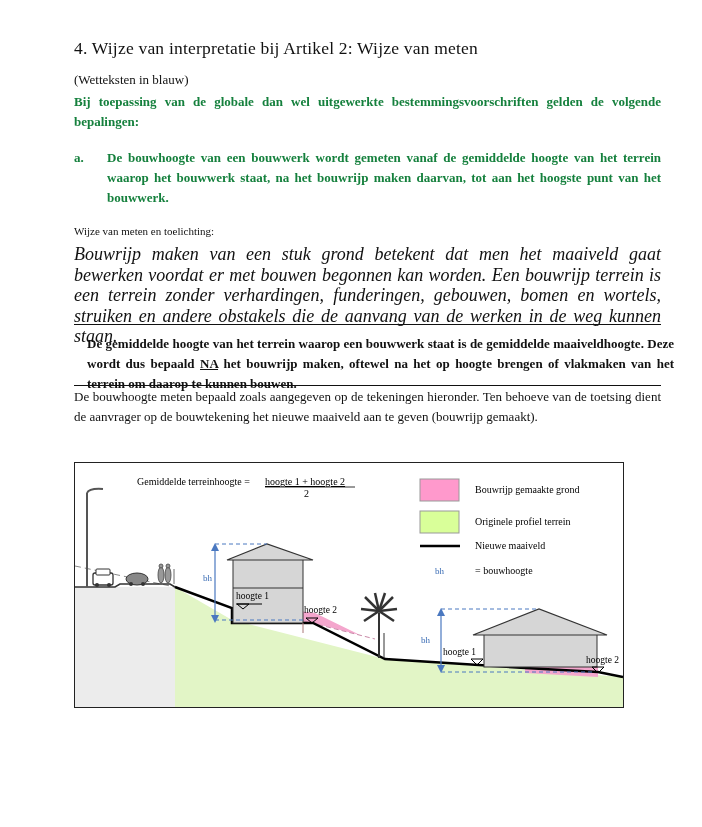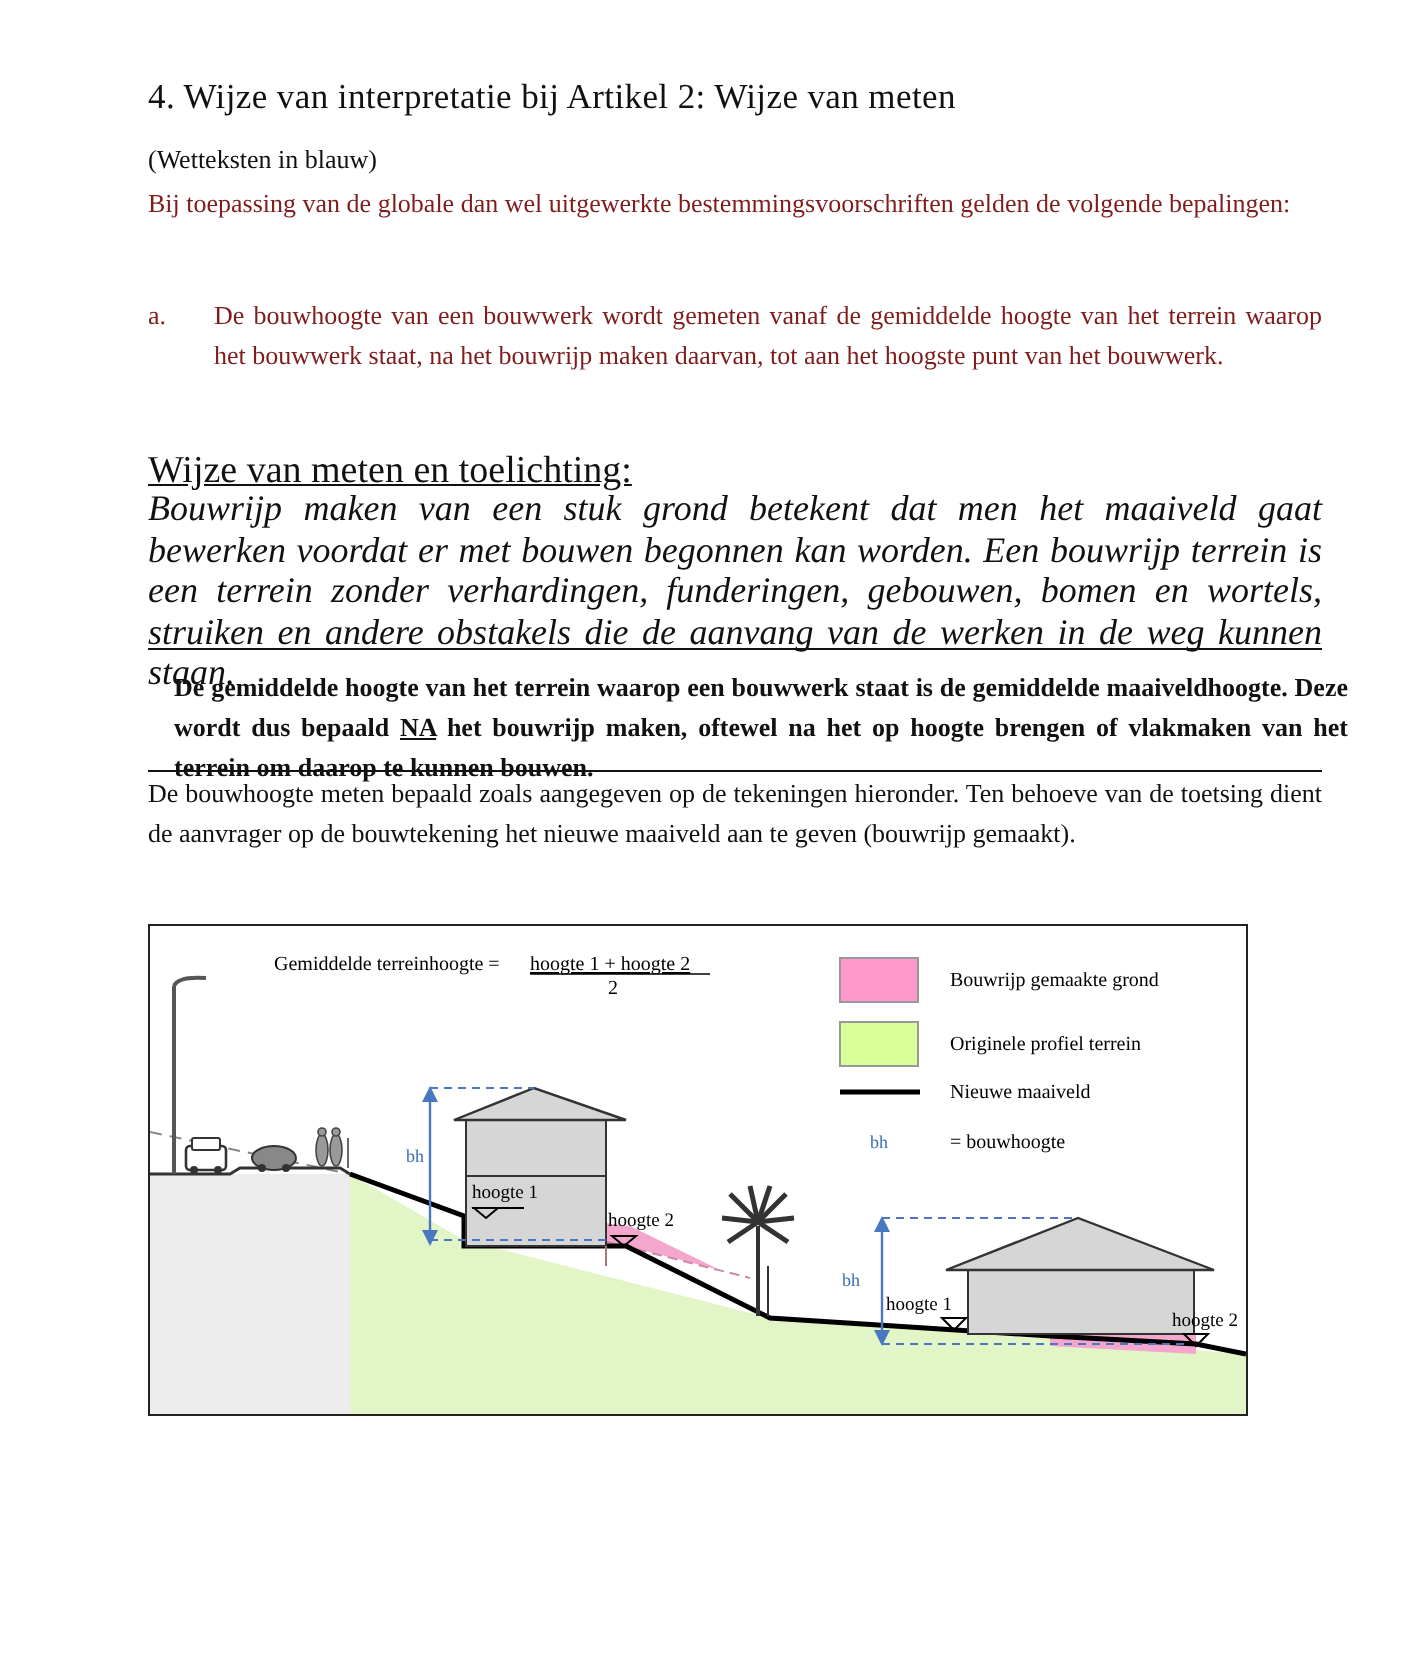--- a/index.html
+++ b/index.html
@@ -1,25 +1,25 @@
 <!DOCTYPE html>
 <html><head>
   <meta charset="utf-8">
   <style>
     html, body { margin: 0; padding: 0; background: #ffffff; }
     body { width: 702px; height: 827px; position: relative; font-family: "Liberation Serif", "DejaVu Serif", serif; color: #111; overflow: hidden; }
     .page { position: absolute; left: 74px; top: 0; width: 587px; }
     .title { position: absolute; left: 0; top: 38px; font-size: 17.5px; font-weight: normal; letter-spacing: 0.2px; white-space: nowrap; }
     .note { position: absolute; left: 0; top: 72px; font-size: 13px; }
-    .blue { color: #7f1d1d; font-weight: normal; }
+    .blue { color: #15803d; font-weight: bold; }
     .intro { position: absolute; left: 0; top: 92px; width: 587px; font-size: 13px; line-height: 20px; text-align: justify; text-align-last: left; }
     .item { position: absolute; left: 0; top: 148px; width: 587px; font-size: 13px; line-height: 20px; }
     .item .marker { position: absolute; left: 0; top: 0; }
     .item .body { margin-left: 33px; text-align: justify; }
-    .subhead { position: absolute; left: 0; top: 225px; font-size: 19px; text-decoration: underline; }
+    .subhead { position: absolute; left: 0; top: 225px; font-size: 11px; }
     .para1 { position: absolute; left: 0; top: 244px; width: 587px; font-size: 18px; line-height: 20.5px; text-align: justify; font-style: italic; }
     .rule { position: absolute; left: 0; width: 587px; height: 1px; background: #111; }
     .para2 { position: absolute; left: 0; top: 334px; width: 587px; font-size: 13px; line-height: 20px; font-weight: bold; text-align: justify; margin-left: 13px; }
     .para2 u { text-decoration: underline; }
     .para3 { position: absolute; left: 0; top: 387px; width: 587px; font-size: 13px; line-height: 20px; text-align: justify; }
     .figure { position: absolute; left: 74px; top: 462px; width: 548px; height: 244px; border: 1px solid #222; background: #fff; overflow: hidden; }
     .figure svg { position: absolute; left: 0; top: 0; }
     .svgtext { font-family: "Liberation Serif", "DejaVu Serif", serif; }
   </style>
 </head>

